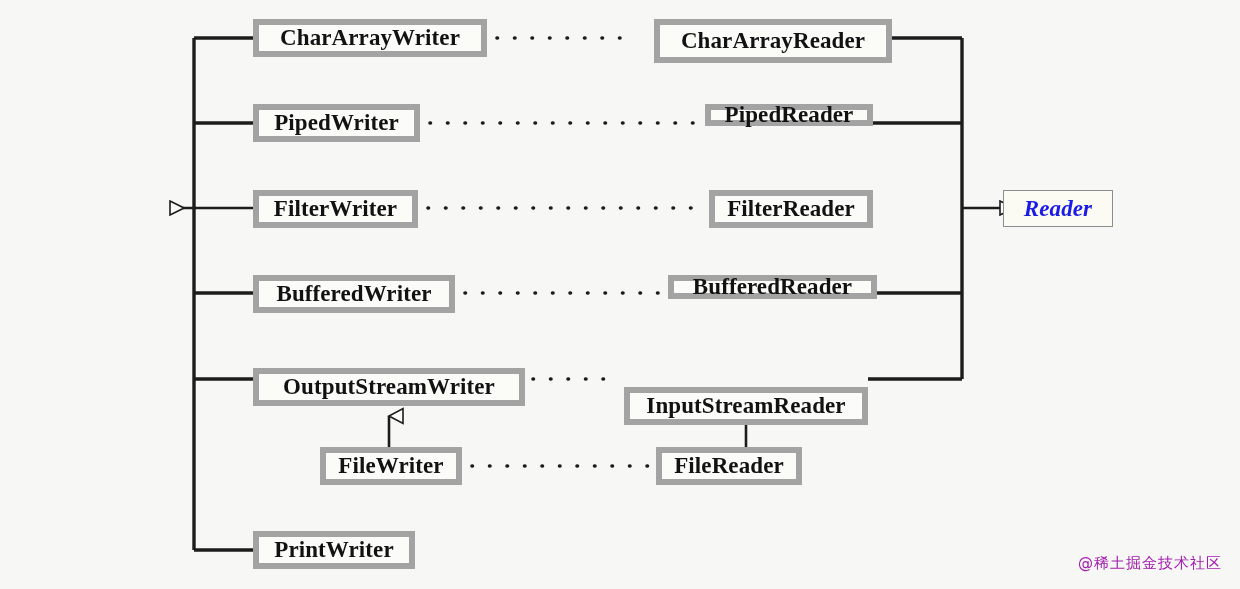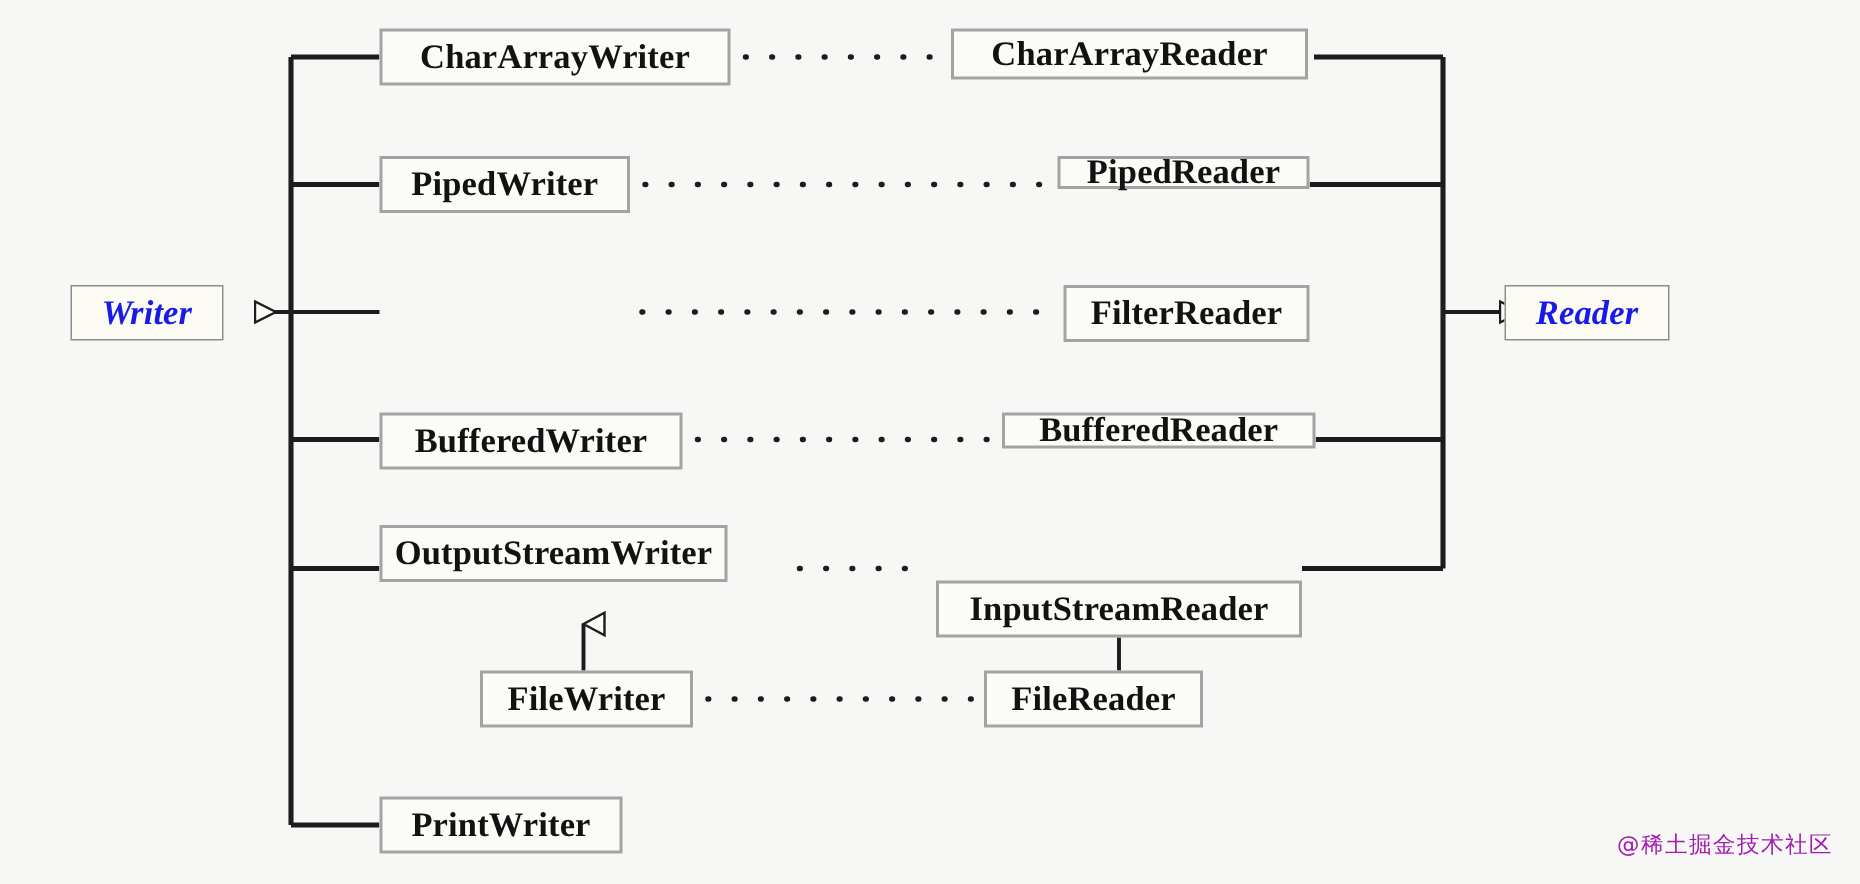--- a/index.html
+++ b/index.html
@@ -23,21 +23,21 @@
     position: absolute;
     left: 0;
     top: 0;
     width: 1240px;
     height: 589px;
   }
   .node {
     position: absolute;
     box-sizing: border-box;
     background: #fbfbf7;
-    border: 2px solid #a3a3a3;
+    border: 6px solid #a3a3a3;
     display: flex;
     align-items: center;
     justify-content: center;
     font-family: "Liberation Serif", serif;
     font-weight: bold;
     font-size: 23px;
     color: #121212;
     letter-spacing: 0.1px;
     white-space: nowrap;
     z-index: 3;
@@ -109,54 +109,54 @@
     <g stroke="#1c1c1c" stroke-width="3.6" fill="none" stroke-linecap="round" stroke-dasharray="0.5 17">
       <path d="M497,38 L630,38"></path>
       <path d="M430,123 L697,123"></path>
       <path d="M428,208 L700,208"></path>
       <path d="M465,293 L660,293"></path>
       <path d="M533,379 L616,379"></path>
       <path d="M472,466 L666,466"></path>
     </g>
   </svg>
 
-  <div class="node abstract" style="left:47px; top:190px; width:102px; height:37px;">
-    <span>Writer</span>
-  </div>
 
   <div class="node abstract" style="left:1003px; top:190px; width:110px; height:37px;">
     <span>Reader</span>
   </div>
 
   <div class="node" style="left:253px; top:19px; width:234px; height:38px;">
     <span>CharArrayWriter</span>
   </div>
-  <div class="node" style="left:634px; top:19px; width:238px; height:34px;">
+  <div class="node" style="left:654px; top:19px; width:238px; height:44px;">
     <span>CharArrayReader</span>
   </div>
 
   <div class="node" style="left:253px; top:104px; width:167px; height:38px;justify-content:center;">
     <span>PipedWriter</span>
   </div>
   <div class="node" style="left:705px; top:104px; width:168px; height:22px;">
     <span>PipedReader</span>
   </div>
 
+  <div class="node" style="left:253px; top:190px; width:165px; height:38px;">
+    <span>FilterWriter</span>
+  </div>
   <div class="node" style="left:709px; top:190px; width:164px; height:38px;">
     <span>FilterReader</span>
   </div>
 
   <div class="node" style="left:253px; top:275px; width:202px; height:38px;">
     <span>BufferedWriter</span>
   </div>
   <div class="node" style="left:668px; top:275px; width:209px; height:24px;">
     <span>BufferedReader</span>
   </div>
 
-  <div class="node" style="left:253px; top:350px; width:232px; height:38px;">
+  <div class="node" style="left:253px; top:368px; width:272px; height:38px;">
     <span>OutputStreamWriter</span>
   </div>
   <div class="node" style="left:624px; top:360px; width:244px; height:38px;margin-top:27px;">
     <span>InputStreamReader</span>
   </div>
 
   <div class="node" style="left:320px; top:447px; width:142px; height:38px;">
     <span>FileWriter</span>
   </div>
   <div class="node" style="left:656px; top:447px; width:146px; height:38px;">

